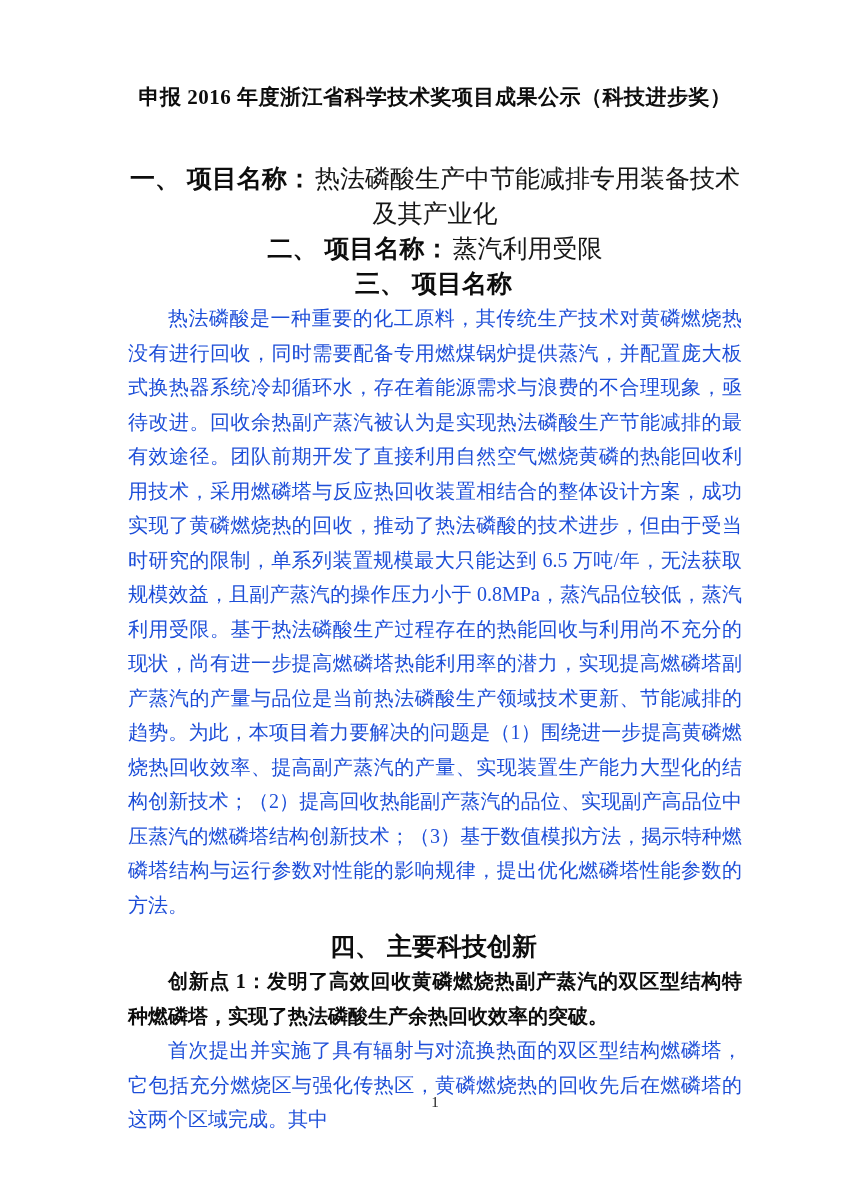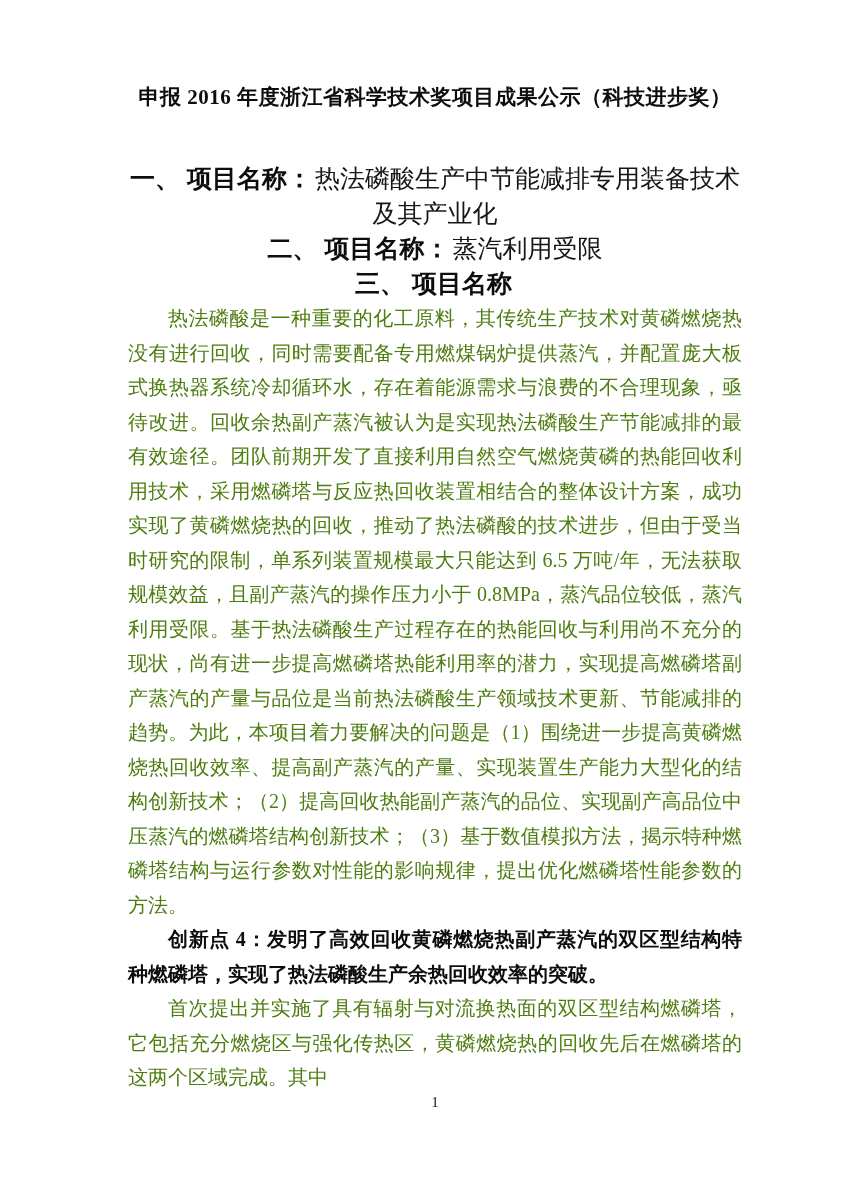--- a/index.html
+++ b/index.html
@@ -54,21 +54,21 @@
   .item-value {
     color: #161616;
   }
   .body-para {
     margin: 0;
     font-size: 20px;
     line-height: 34.5px;
     text-align: justify;
     text-justify: inter-ideograph;
     text-indent: 2em;
-    color: #4d7c0f;
+    color: #1d4ed8;
   }
   .bold-para {
     font-weight: 700;
     color: #0d0d0d;
   }
   .section4-row {
     margin-top: 7px;
   }
   .page-number {
     position: absolute;
@@ -97,21 +97,24 @@
         <span class="hei item-label">二、</span><span class="hei item-heading">项目名称：</span><span class="item-value">蒸汽利用受限</span>
       </div>
       <div class="item-row">
         <span class="hei item-label">三、</span><span class="hei item-heading">项目名称</span>
       </div>
     </div>
 
     <p class="body-para">热法磷酸是一种重要的化工原料，其传统生产技术对黄磷燃烧热没有进行回收，同时需要配备专用燃煤锅炉提供蒸汽，并配置庞大板式换热器系统冷却循环水，存在着能源需求与浪费的不合理现象，亟待改进。回收余热副产蒸汽被认为是实现热法磷酸生产节能减排的最有效途径。团队前期开发了直接利用自然空气燃烧黄磷的热能回收利用技术，采用燃磷塔与反应热回收装置相结合的整体设计方案，成功实现了黄磷燃烧热的回收，推动了热法磷酸的技术进步，但由于受当时研究的限制，单系列装置规模最大只能达到 6.5 万吨/年，无法获取规模效益，且副产蒸汽的操作压力小于 0.8MPa，蒸汽品位较低，蒸汽利用受限。基于热法磷酸生产过程存在的热能回收与利用尚不充分的现状，尚有进一步提高燃磷塔热能利用率的潜力，实现提高燃磷塔副产蒸汽的产量与品位是当前热法磷酸生产领域技术更新、节能减排的趋势。为此，本项目着力要解决的问题是（1）围绕进一步提高黄磷燃烧热回收效率、提高副产蒸汽的产量、实现装置生产能力大型化的结构创新技术；（2）提高回收热能副产蒸汽的品位、实现副产高品位中压蒸汽的燃磷塔结构创新技术；（3）基于数值模拟方法，揭示特种燃磷塔结构与运行参数对性能的影响规律，提出优化燃磷塔性能参数的方法。</p>
 
 
+    <div class="item-row section4-row">
+      <span class="hei item-label">四、</span><span class="hei item-heading">主要科技创新</span>
+    </div>
 
-    <p class="body-para bold-para">创新点 4：发明了高效回收黄磷燃烧热副产蒸汽的双区型结构特种燃磷塔，实现了热法磷酸生产余热回收效率的突破。</p>
+    <p class="body-para bold-para">创新点 1：发明了高效回收黄磷燃烧热副产蒸汽的双区型结构特种燃磷塔，实现了热法磷酸生产余热回收效率的突破。</p>
 
     <p class="body-para">首次提出并实施了具有辐射与对流换热面的双区型结构燃磷塔，它包括充分燃烧区与强化传热区，黄磷燃烧热的回收先后在燃磷塔的这两个区域完成。其中</p>
 
   </div>
 
   <div class="page-number">1</div>
 </div>
 
 </body></html>

